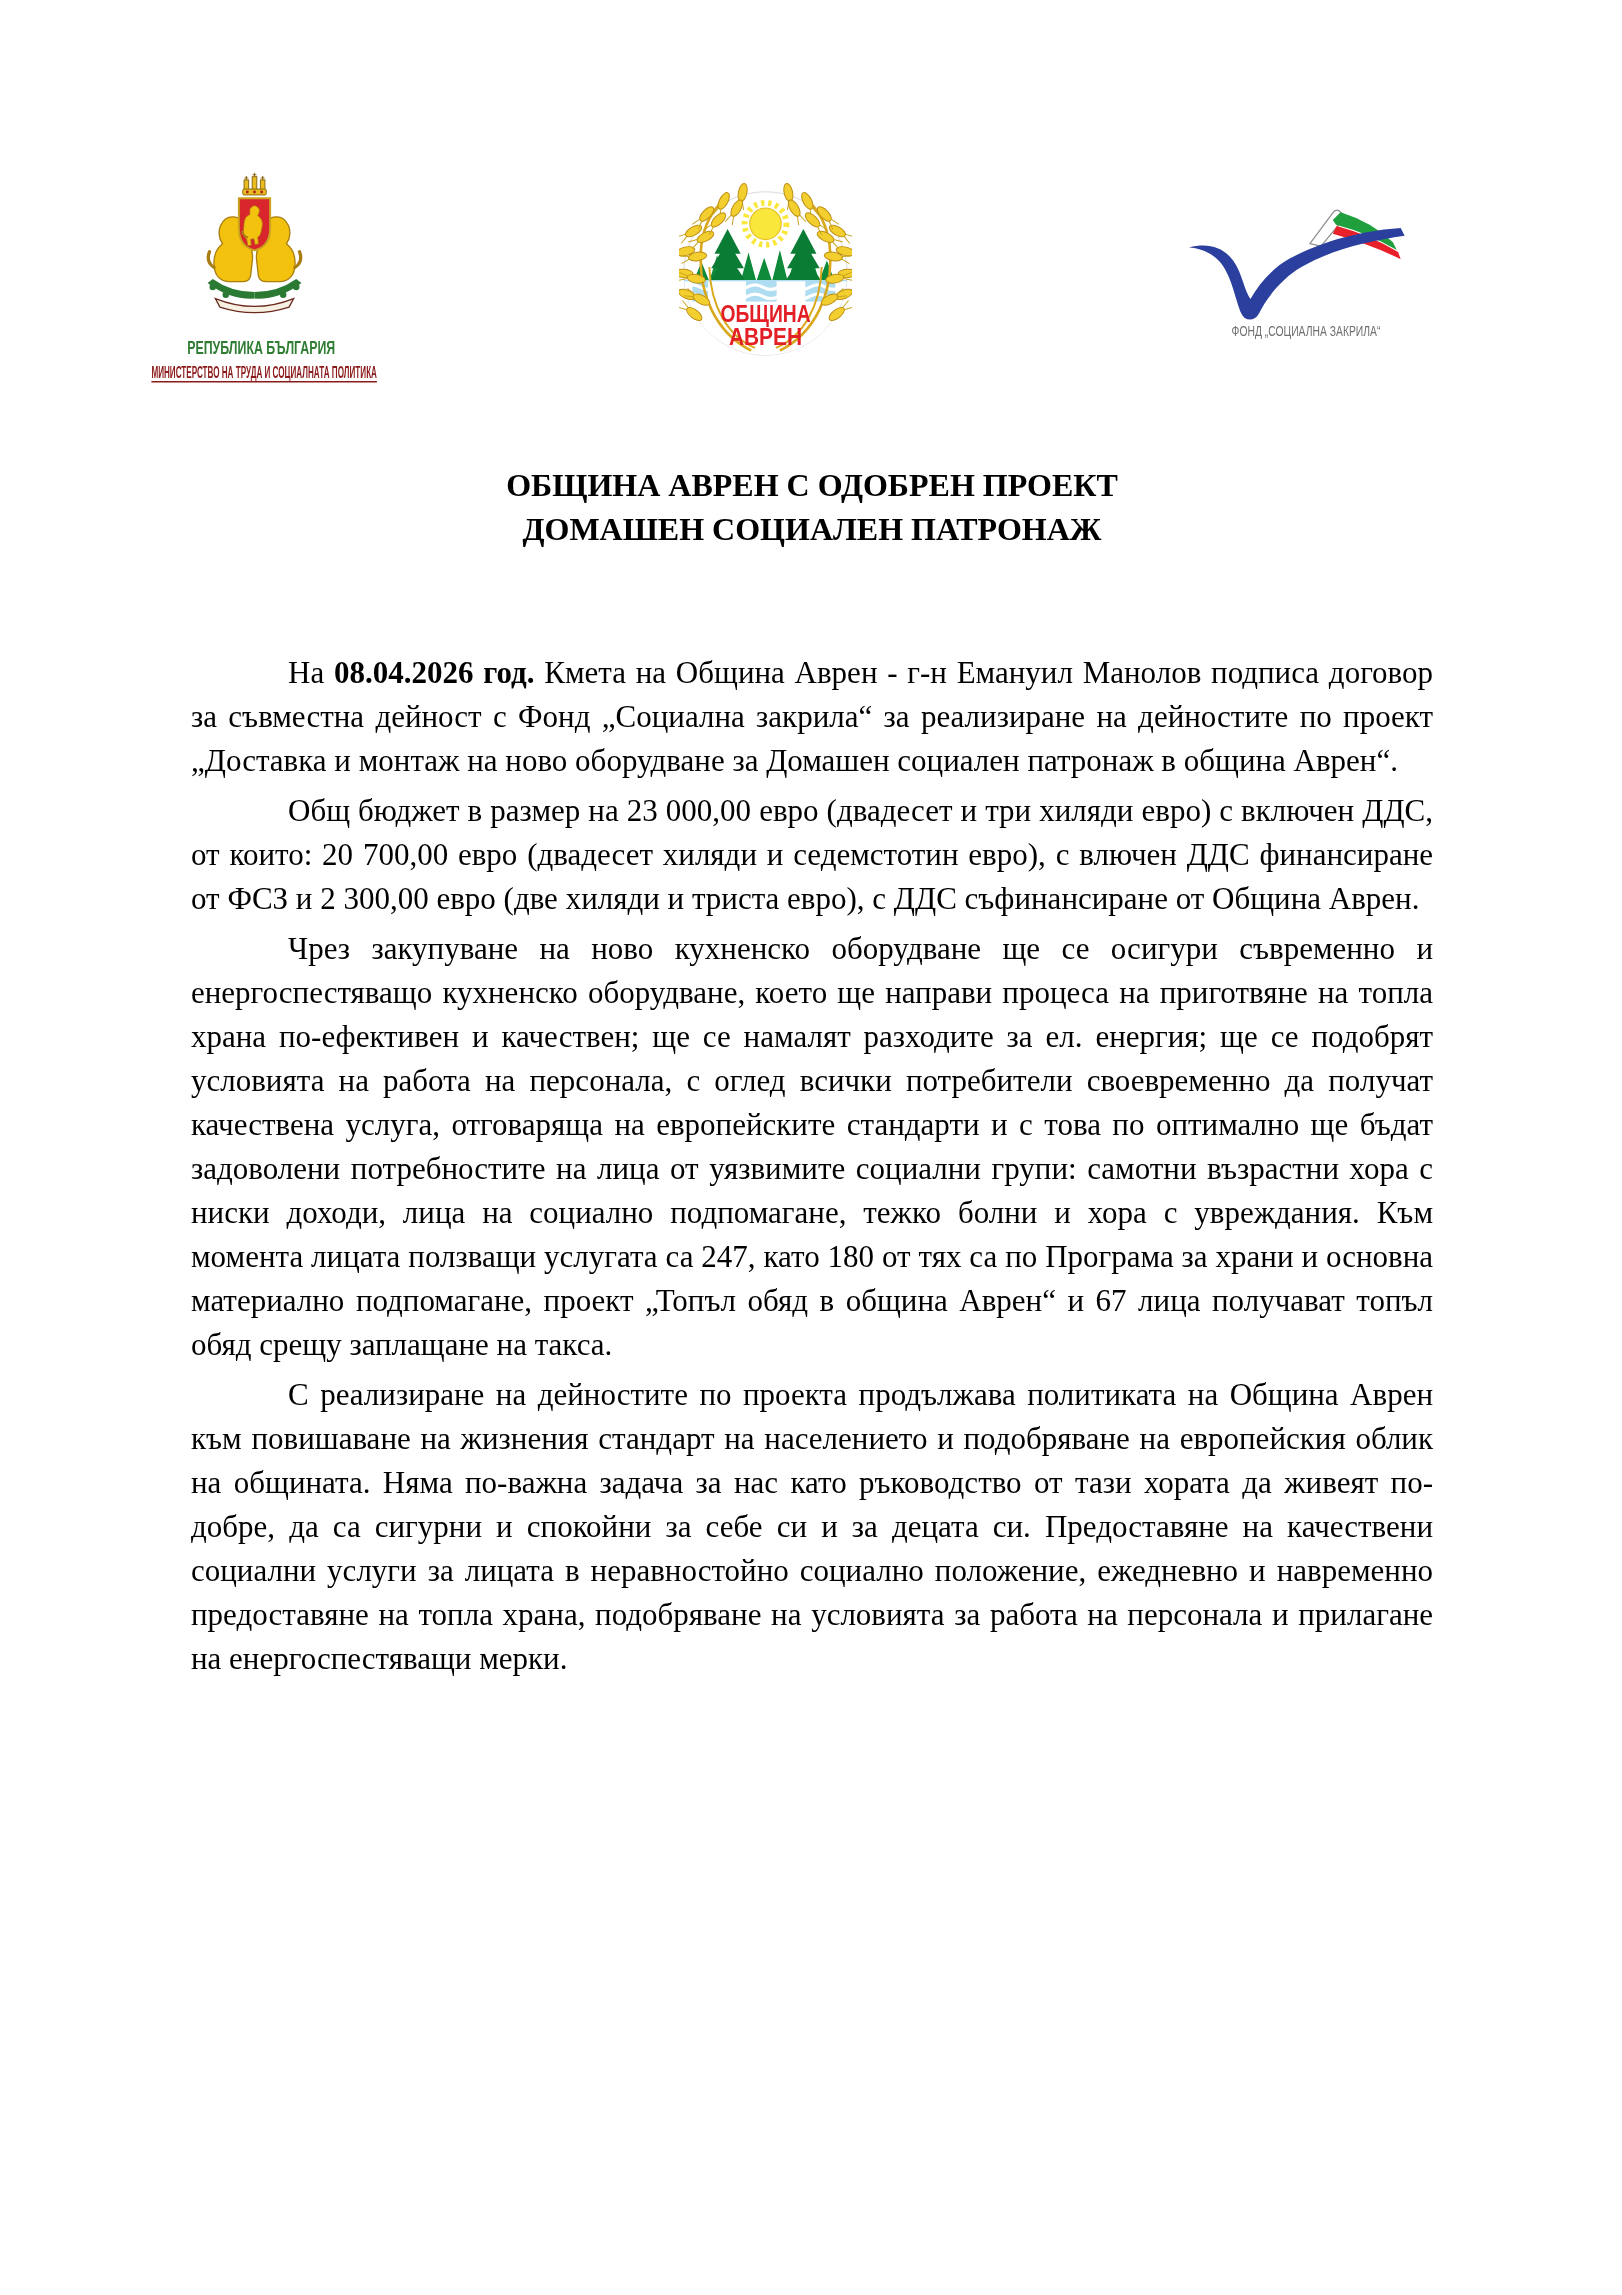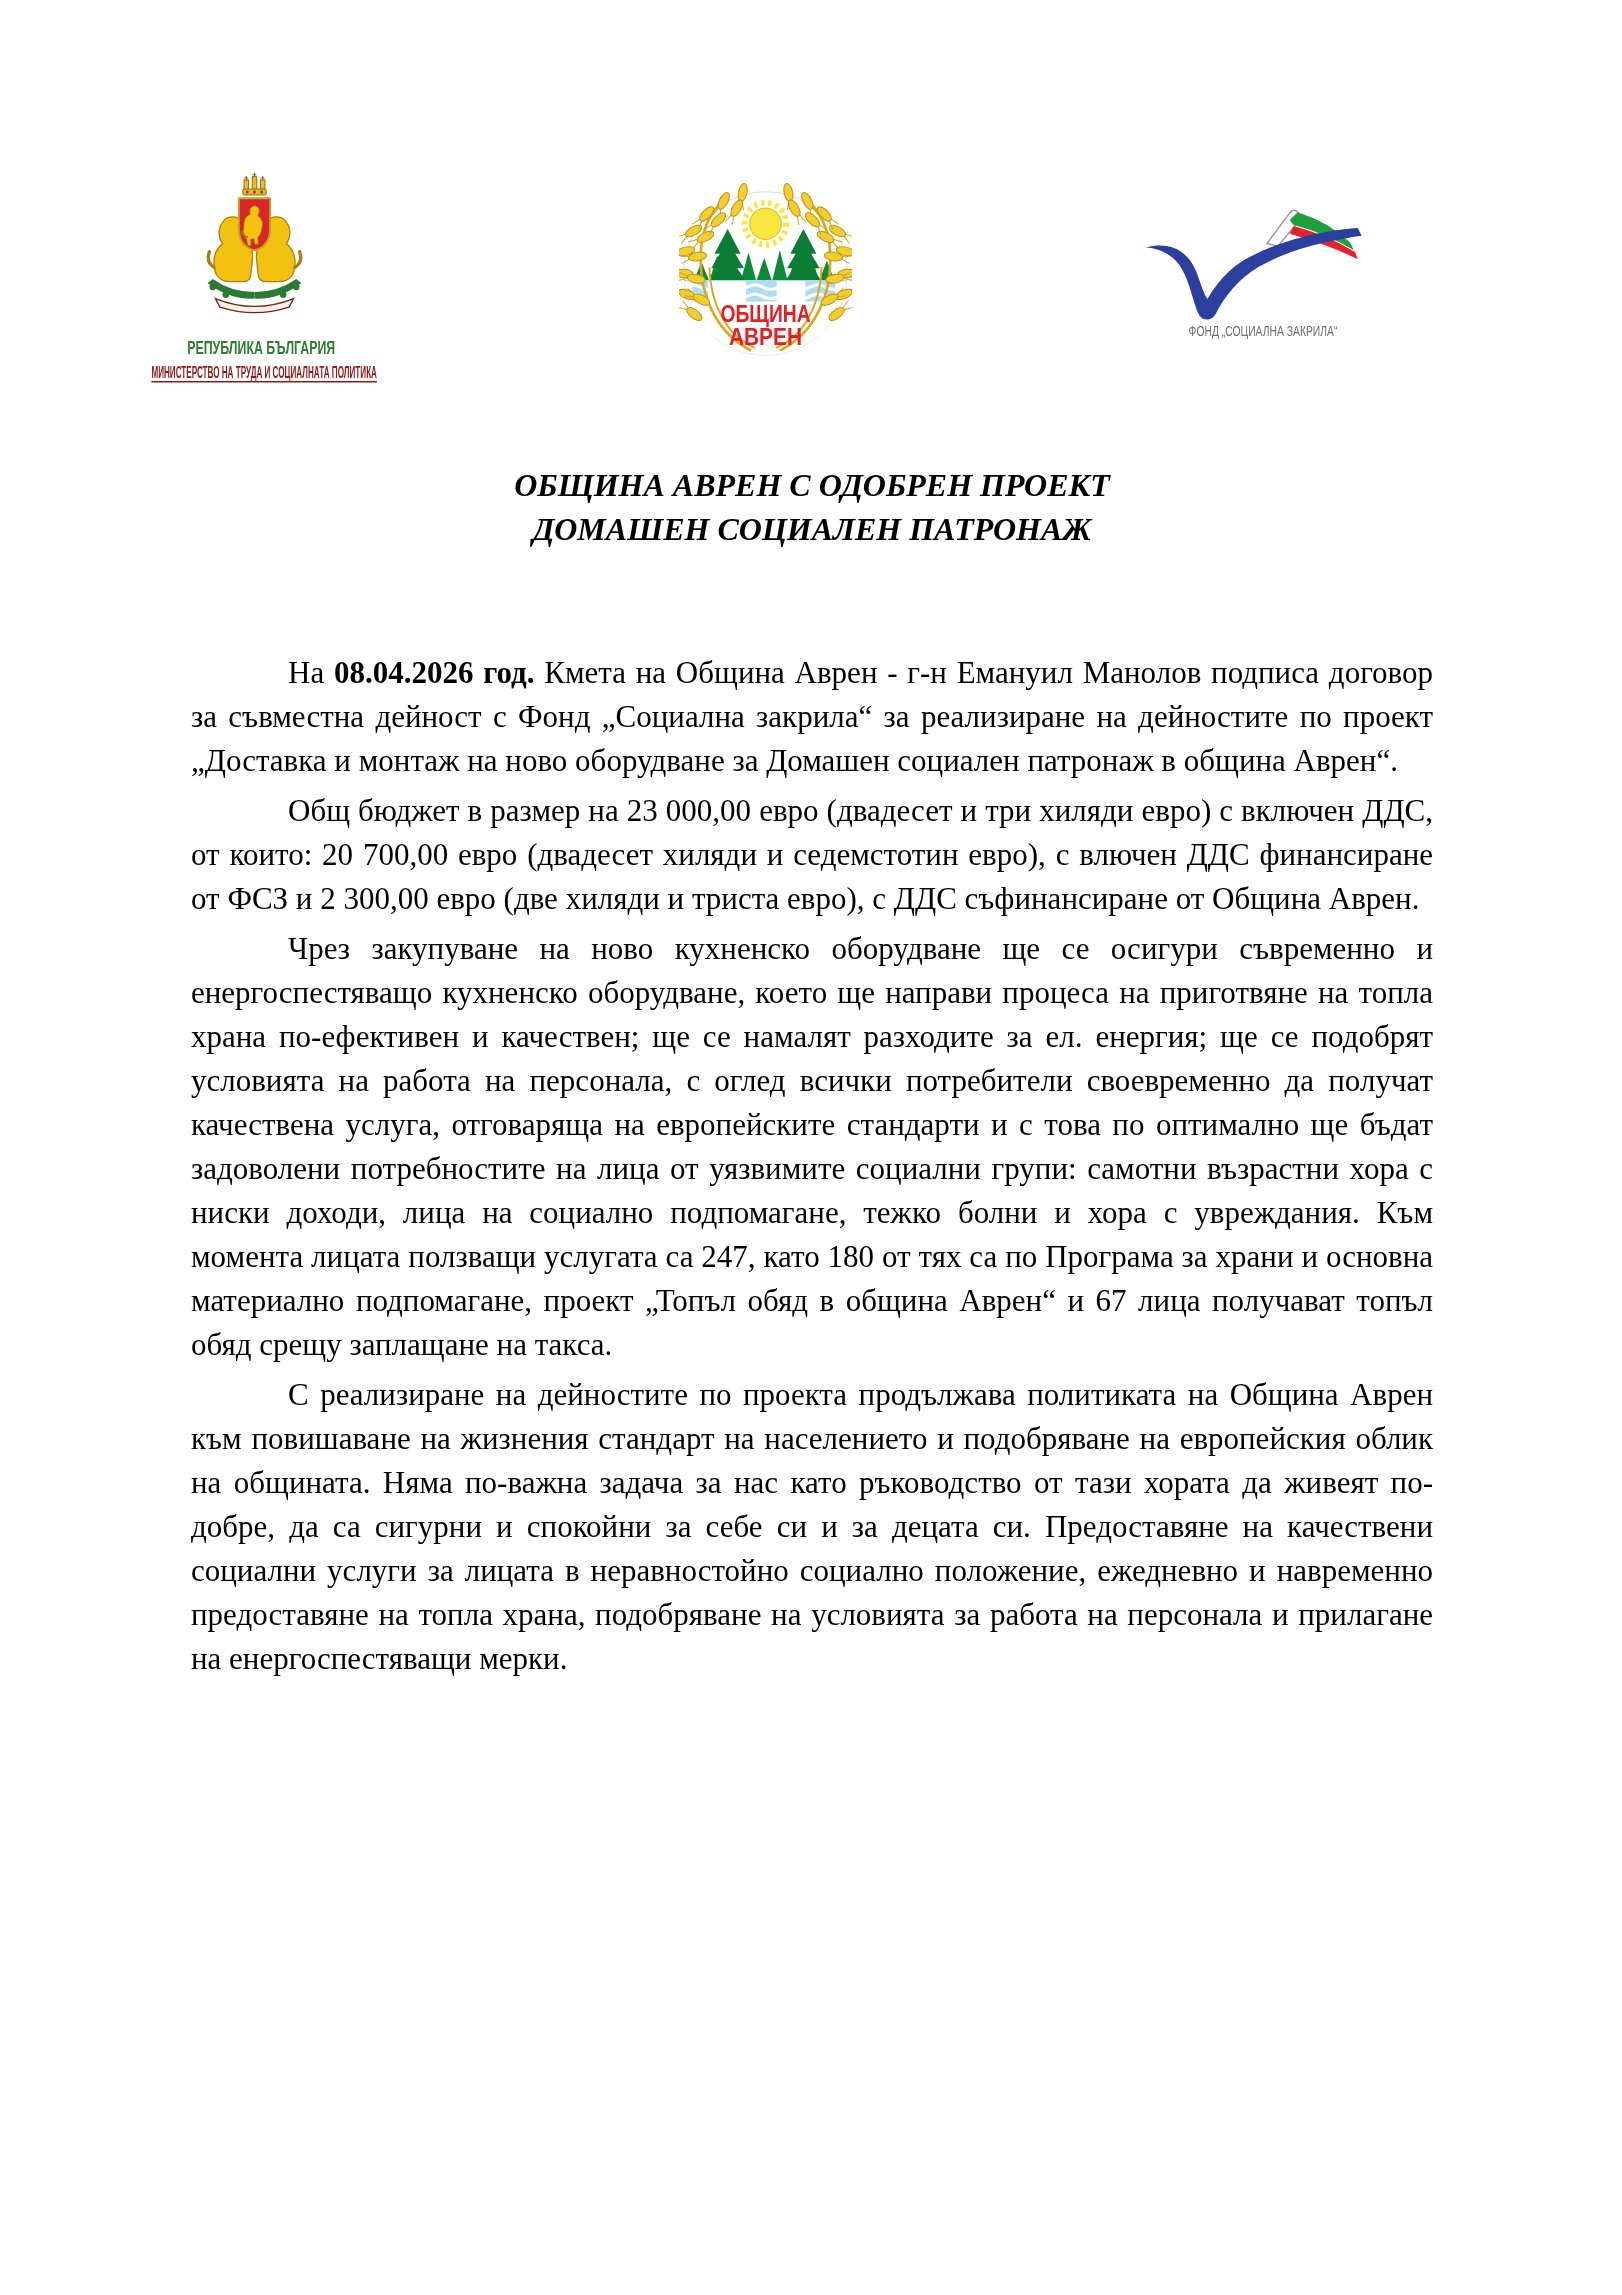--- a/index.html
+++ b/index.html
@@ -5,32 +5,31 @@
   html,body { margin:0; padding:0; background:#e9e9e9; }
   .page {
     position:relative; width:1623px; height:2295px; background:#ffffff;
     font-family:"Liberation Serif", serif; color:#000; overflow:hidden;
     margin:0 auto;
   }
   
   .logo { position:absolute; }
   .logo-ministry { left:134px; top:171px; width:229px; height:222px;margin-left:16px; }
   .logo-avren    { left:679px; top:182px; width:173px; height:196px; }
-  .logo-fsz      { left:1133px; top:195px; width:243px; height:154px;text-decoration:underline; }
+  .logo-fsz      { left:1176px; top:195px; width:243px; height:154px;text-decoration:underline; }
   .logo svg { display:block; }
   .arms-svg { position:absolute; left:38px; top:1.3px; }
   .caption-svg { position:absolute; left:0; }
   .cap-ministry-1 { top:165px; }
   .cap-ministry-2 { top:190px; }
   
   .doc-title {
     position:absolute; left:185px; top:463px; width:1254px;
     font-weight:bold; font-size:32px; line-height:44px; text-align:center;
     margin:0;
-    font-style:italic;
   }
   .doc-title span { display:block; }
   .doc-body {
     position:absolute; left:185px; top:645px; width:1254px;
     font-size:31px; line-height:44px; text-align:justify;
   }
   .doc-body p { margin:6px; text-indent:97px; }
 </style>
 </head>
 <body>

